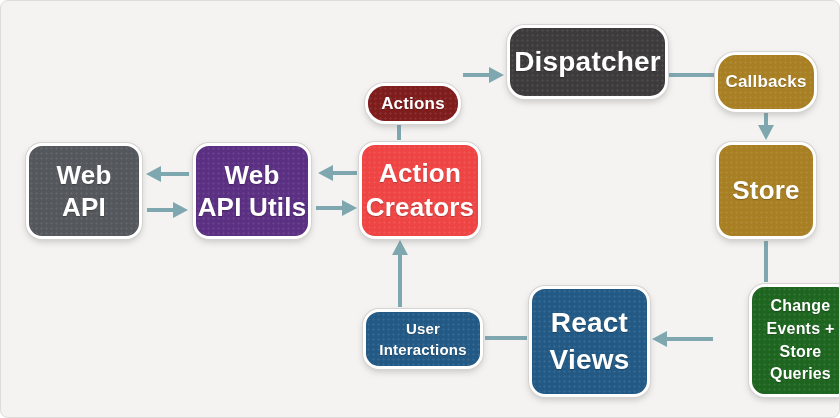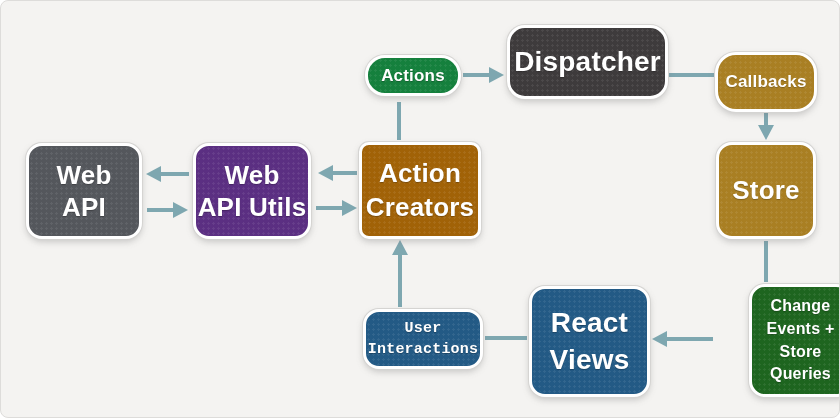--- a/index.html
+++ b/index.html
@@ -122,26 +122,26 @@
   <div class="node" id="n-web-api" style="background-color: rgb(84, 87, 92);">
     <span class="label">Web
 API</span>
   </div>
 
   <div class="node" id="n-web-api-utils" style="background-color: rgb(91, 47, 130);">
     <span class="label">Web
 API Utils</span>
   </div>
 
-  <div class="node" id="n-action-creators" style="background-color: #a16207; border-radius: 10px;">
+  <div class="node" id="n-action-creators" style="background-color: #ef4444;">
     <span class="label">Action
 Creators</span>
   </div>
 
-  <div class="node pill" id="n-actions" style="background-color: #15803d;">
+  <div class="node pill" id="n-actions" style="background-color: #7f1d1d; margin-top: 28px;">
     <span class="label">Actions</span>
   </div>
 
   <div class="node" id="n-dispatcher" style="background-color: rgb(62, 59, 60);">
     <span class="label">Dispatcher</span>
   </div>
 
   <div class="node pill" id="n-callbacks" style="background-color: rgb(169, 127, 35);">
     <span class="label">Callbacks</span>
   </div>
@@ -155,18 +155,18 @@
 Events +
 Store
 Queries</span>
   </div>
 
   <div class="node" id="n-react-views" style="background-color: rgb(35, 90, 133);">
     <span class="label">React
 Views</span>
   </div>
 
-  <div class="node" id="n-user-interactions" style="background-color: rgb(35, 90, 133); font-family: Liberation Mono, monospace;">
+  <div class="node" id="n-user-interactions" style="background-color: rgb(35, 90, 133);">
     <span class="label">User
 Interactions</span>
   </div>
 
 </div>
 
 </body></html>

